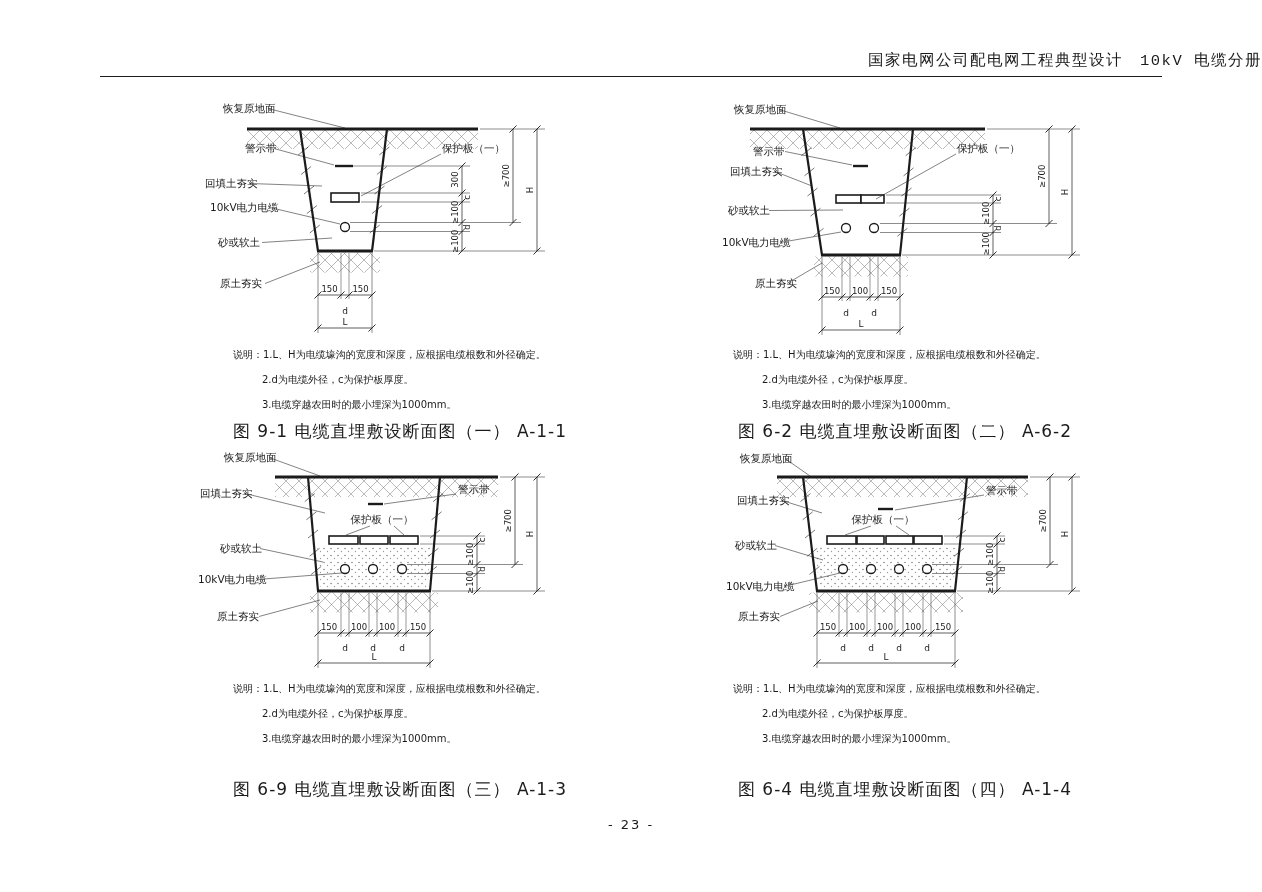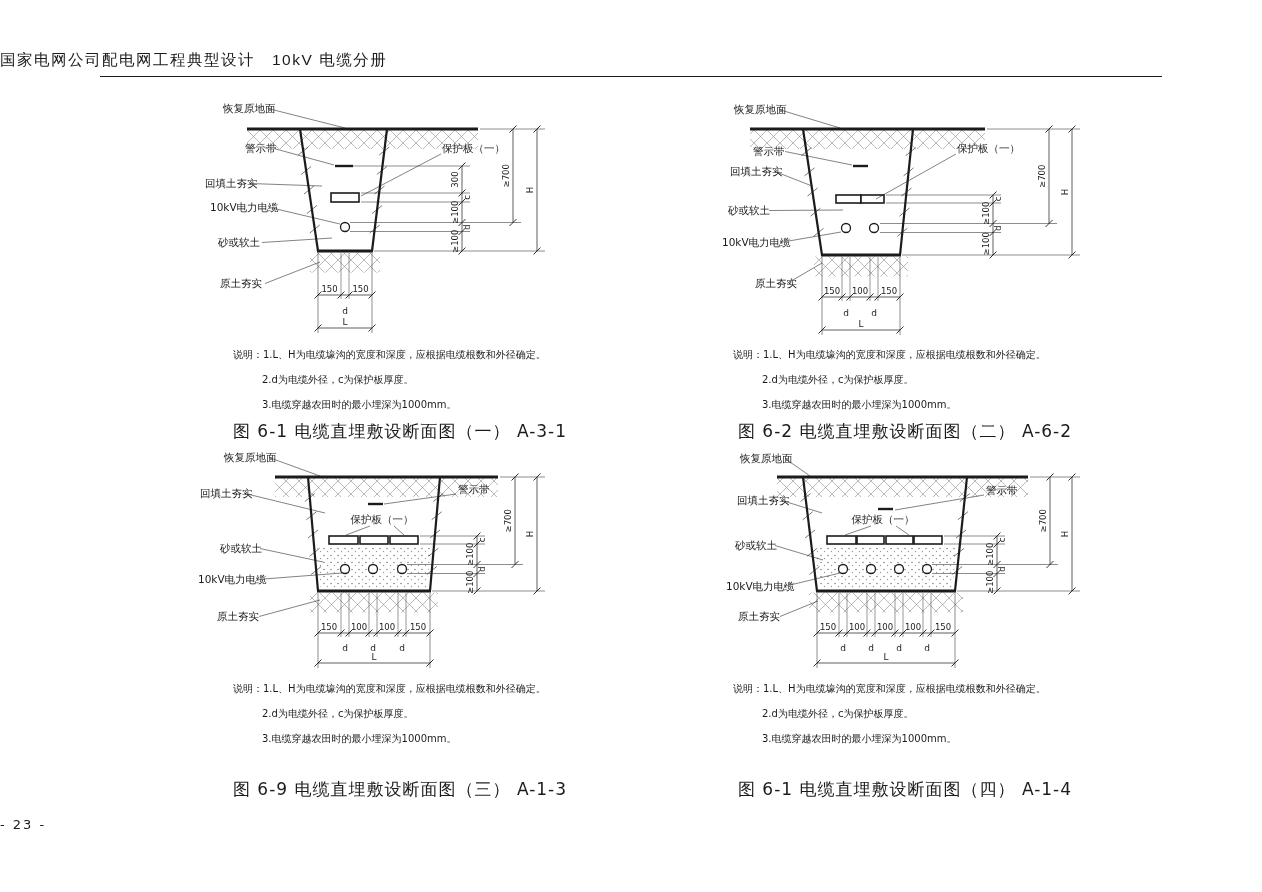--- a/index.html
+++ b/index.html
@@ -1,26 +1,26 @@
 <!DOCTYPE html>
 <html><head>
 <meta charset="utf-8">
 <style>
   *{margin:0;padding:0;box-sizing:border-box}
   html,body{background:#fff}
   .page{position:relative;width:1262px;height:892px;background:#fff;overflow:hidden;
         font-family:"DejaVu Sans",sans-serif;color:#1b1b1b}
-  .header{position:absolute;top:50px;left:0;width:100%;text-align:left;
-          font-size:15.5px;letter-spacing:1.5px;font-family:Liberation Sans, sans-serif}
+  .header{position:absolute;top:50px;left:0;width:100%;text-align:right;
+          font-size:15.5px;letter-spacing:1.5px;font-family:Liberation Mono, monospace}
   .rule{position:absolute;top:76px;left:100px;width:1062px;border-top:1.6px solid #1b1b1b;height:0}
   svg.fig{position:absolute;font-family:"DejaVu Sans",sans-serif}
   .notes{position:absolute;font-size:10px;line-height:25px;white-space:nowrap}
   .nline.ind{padding-left:29px}
   .cap{position:absolute;text-align:center;font-size:17px;letter-spacing:1px}
-  .pageno{position:absolute;top:817px;left:0;width:100%;font-size:13px;letter-spacing:2px}
+  .pageno{position:absolute;top:817px;left:0;width:100%;text-align:center;font-size:13px;letter-spacing:2px}
 </style>
 </head>
 <body>
 
 <div class="page">
   <div class="header">国家电网公司配电网工程典型设计　10kV 电缆分册</div>
   <div class="rule"></div>
 
   <svg width="0" height="0" style="position:absolute">
     <defs>
@@ -404,19 +404,19 @@
     <div class="nline"><span>说明：</span><span>1.L、H为电缆壕沟的宽度和深度，应根据电缆根数和外径确定。</span></div>
     <div class="nline ind">2.d为电缆外径，c为保护板厚度。</div>
     <div class="nline ind">3.电缆穿越农田时的最小埋深为1000mm。</div>
   </div>
   <div class="notes" style="left:733px;top:676px">
     <div class="nline"><span>说明：</span><span>1.L、H为电缆壕沟的宽度和深度，应根据电缆根数和外径确定。</span></div>
     <div class="nline ind">2.d为电缆外径，c为保护板厚度。</div>
     <div class="nline ind">3.电缆穿越农田时的最小埋深为1000mm。</div>
   </div>
 
-  <div class="cap" style="left:195px;top:420px;width:410px">图 6-1 电缆直埋敷设断面图（一） A-3-1</div>
+  <div class="cap" style="left:195px;top:420px;width:410px">图 9-1 电缆直埋敷设断面图（一） A-1-1</div>
   <div class="cap" style="left:700px;top:420px;width:410px">图 6-2 电缆直埋敷设断面图（二） A-6-2</div>
   <div class="cap" style="left:195px;top:778px;width:410px">图 6-9 电缆直埋敷设断面图（三） A-1-3</div>
-  <div class="cap" style="left:700px;top:778px;width:410px">图 6-1 电缆直埋敷设断面图（四） A-1-4</div>
+  <div class="cap" style="left:700px;top:778px;width:410px">图 6-4 电缆直埋敷设断面图（四） A-1-4</div>
 
   <div class="pageno">- 23 -</div>
 </div>
 
 </body></html>

